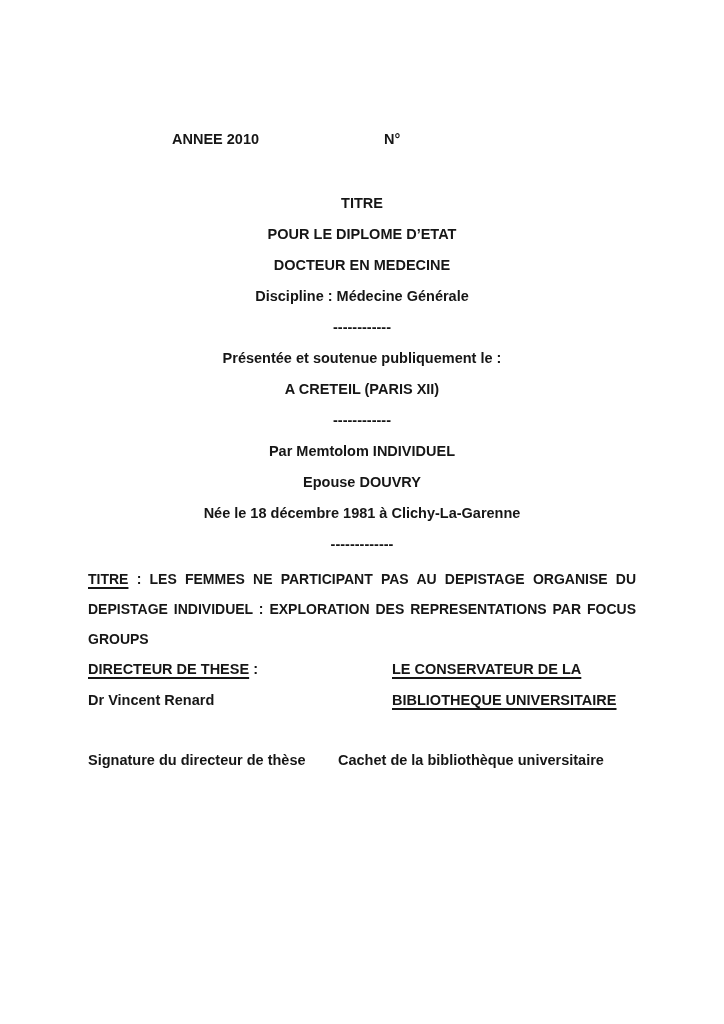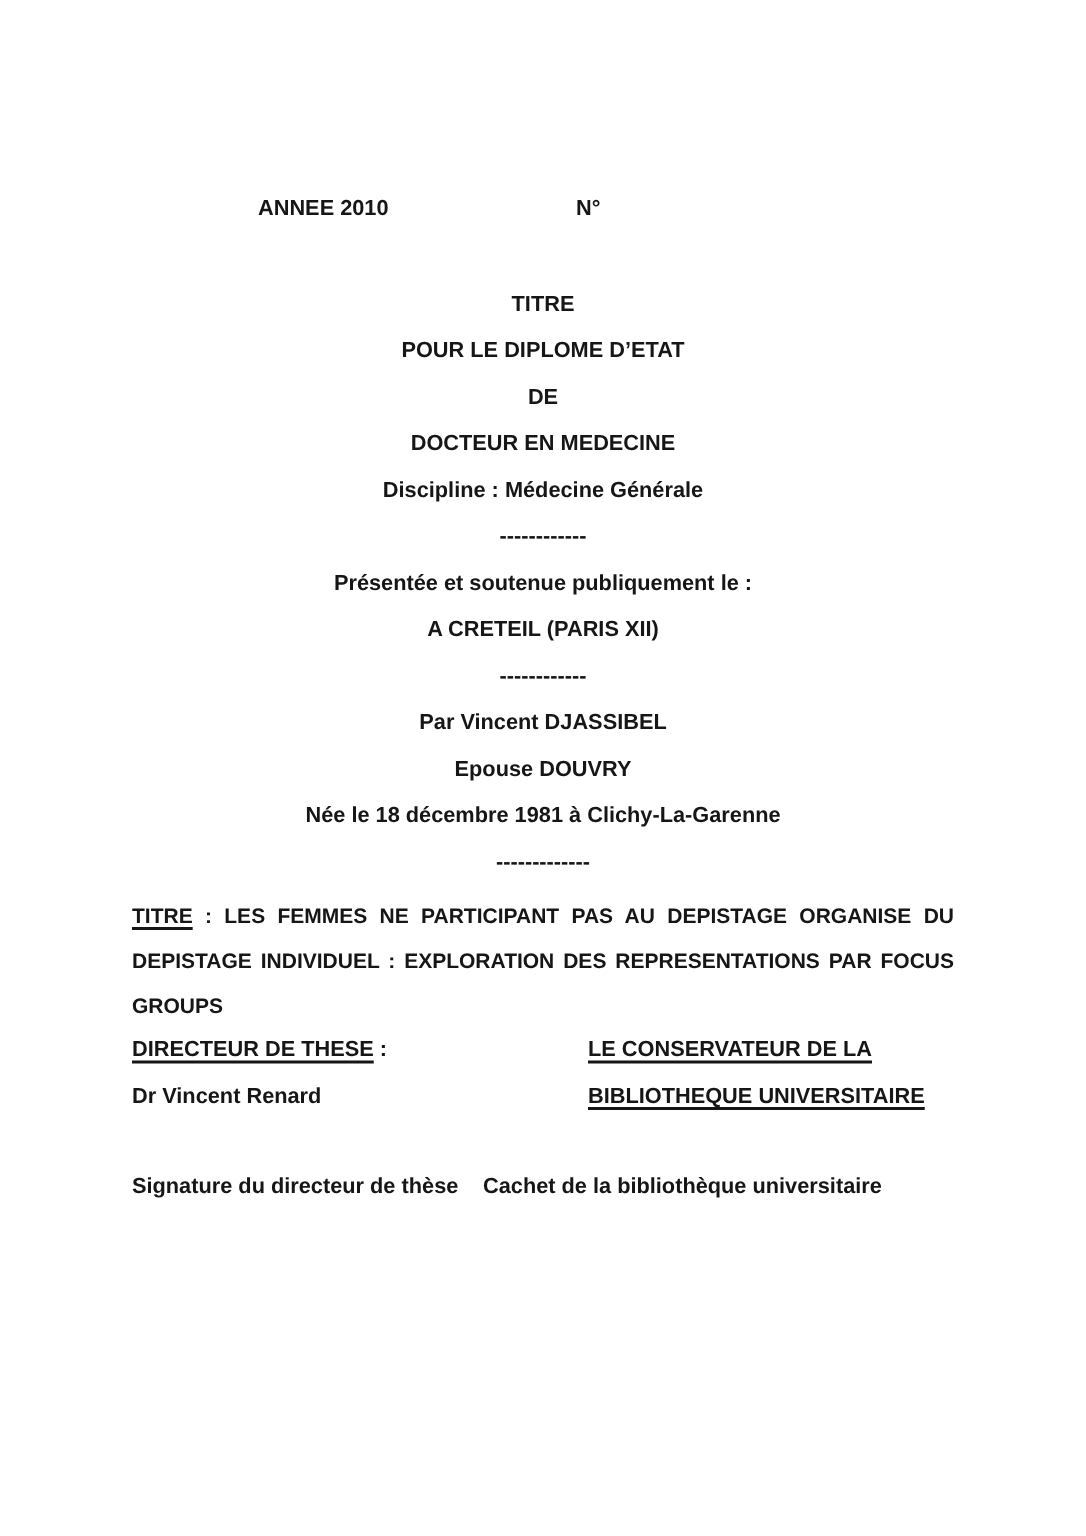--- a/index.html
+++ b/index.html
@@ -50,47 +50,46 @@
   .row { position: relative; }
   .right-col {
     position: absolute;
     left: 304px;
     top: 0;
     white-space: nowrap;
   }
   .signature-row { margin-top: 29px; }
   .cachet-col {
     position: absolute;
-    left: 234px;
+    left: 250px;
     top: 0;
     white-space: nowrap;
   }
 </style>
 </head>
 <body>
 
 <div class="page">
 
 
   <div class="year-row">
     <span class="pos-annee">ANNEE 2010</span>
     <span class="pos-num">N°</span>
   </div>
 
   <div class="center-block">
     <div>TITRE</div>
     <div>POUR LE DIPLOME D’ETAT</div>
-    <div>DE</div>
     <div>DOCTEUR EN MEDECINE</div>
     <div>Discipline : Médecine Générale</div>
     <div>------------</div>
     <div>Présentée et soutenue publiquement le :</div>
     <div>A CRETEIL (PARIS XII)</div>
     <div>------------</div>
-    <div>Par Vincent DJASSIBEL</div>
+    <div>Par Memtolom INDIVIDUEL</div>
     <div>Epouse DOUVRY</div>
     <div>Née le 18 décembre 1981 à Clichy-La-Garenne</div>
     <div>-------------</div>
   </div>
 
   <div class="title-para">
     <div class="jline">
       <span class="u">TITRE</span><span> : LES FEMMES NE PARTICIPANT PAS AU DEPISTAGE ORGANISE DU</span>
     </div>
     <div class="jline">DEPISTAGE INDIVIDUEL : EXPLORATION DES REPRESENTATIONS PAR FOCUS</div>

